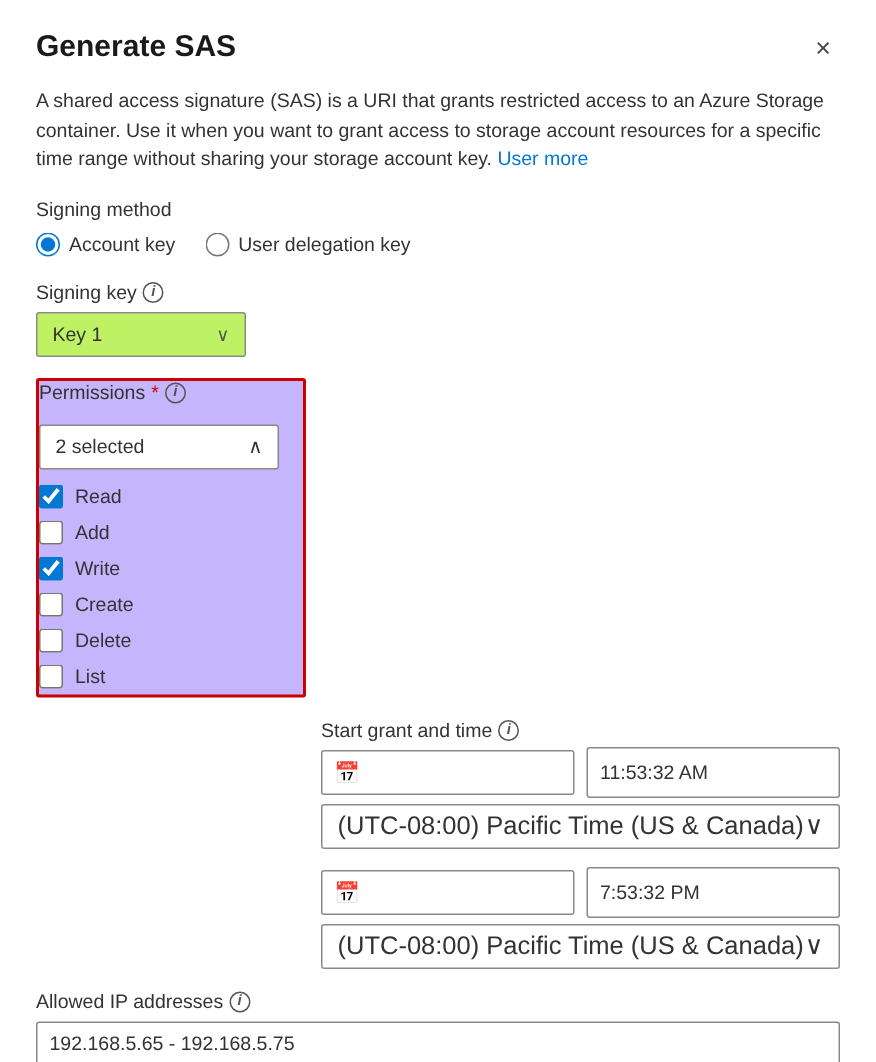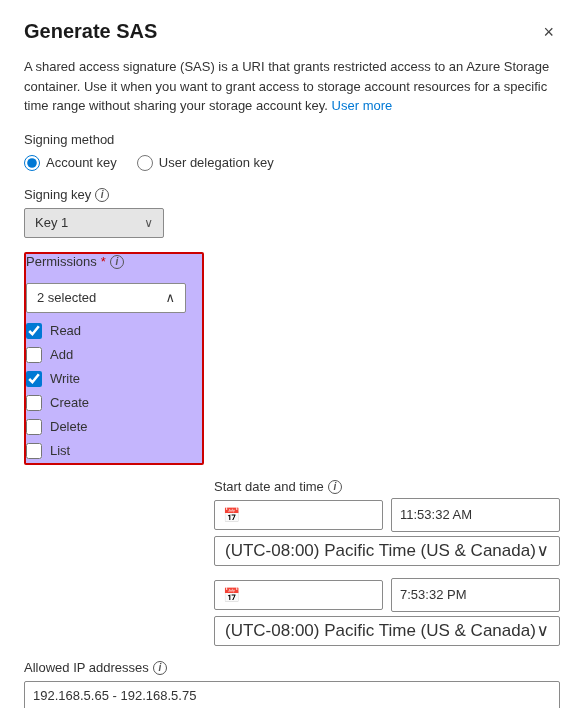--- a/index.html
+++ b/index.html
@@ -104,21 +104,21 @@
       cursor: default;
       font-style: italic;
       font-weight: bold;
     }
     .select-box {
       border: 1px solid #8a8a8a;
       border-radius: 2px;
       padding: 5px 10px;
       font-size: 13px;
       color: #333;
-      background: #e5e5e5;
+      background: #bef264;
       cursor: pointer;
       display: flex;
       align-items: center;
       justify-content: space-between;
       width: 140px;
       height: 30px;
     }
     .select-box .chevron {
       font-size: 12px;
       color: #555;
@@ -320,21 +320,21 @@
           <input type="checkbox" style="">
           <span class="checkbox-label">List</span>
         </label>
       </div>
     </div>
 
     <div style="padding-left: 190px;">
 
       <div class="field-group">
         <div class="field-label">
-          <span>Start date and time</span>
+          <span>Start grant and time</span>
           <span class="info-icon">i</span>
         </div>
         <div class="date-field-row">
           <div class="date-input">
             <span class="date-icon">📅</span>
           </div>
           <div class="time-input">
             <span>11:53:32 AM</span>
           </div>
         </div>

